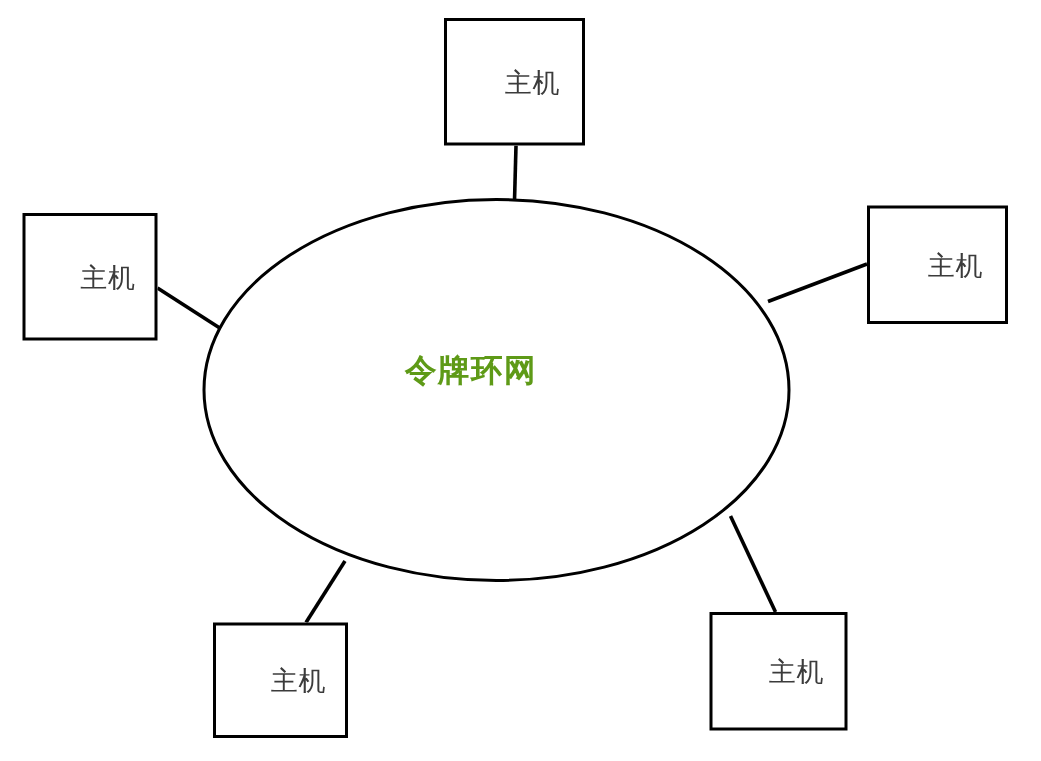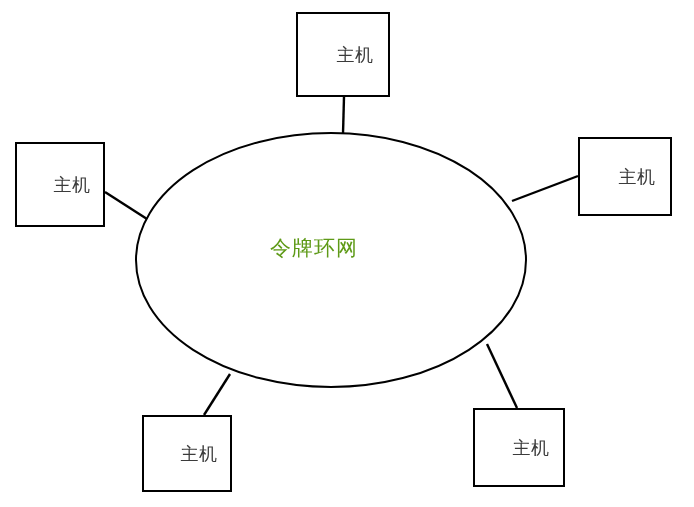--- a/index.html
+++ b/index.html
@@ -48,21 +48,21 @@
     color: #5e9a17;
     white-space: nowrap;
     letter-spacing: 1px;
   }
   
   #node-top    { left: 296px; top: 12px;  width: 94px; height: 85px; }
   #node-left   { left: 15px;  top: 142px; width: 90px; height: 85px; }
   #node-right  { left: 578px; top: 137px; width: 94px; height: 79px; }
   #node-bl     { left: 142px; top: 415px; width: 90px; height: 77px; }
   #node-br     { left: 473px; top: 408px; width: 92px; height: 79px; }
-  #cloud-text  { left: 270px; top: 237px; }
+  #cloud-text  { left: 270px; top: 237px; font-weight: bold; }
 </style>
 </head>
 <body>
 
 <div id="canvas">
 
   <svg id="wires" viewBox="0 0 694 507" xmlns="http://www.w3.org/2000/svg">
     <ellipse cx="331" cy="260" rx="195" ry="127" fill="#ffffff" stroke="#000000" stroke-width="2"></ellipse>
     <line x1="344" y1="97" x2="343" y2="134" stroke="#000000" stroke-width="2.4"></line>
     <line x1="105" y1="192" x2="147" y2="219" stroke="#000000" stroke-width="2.4"></line>

